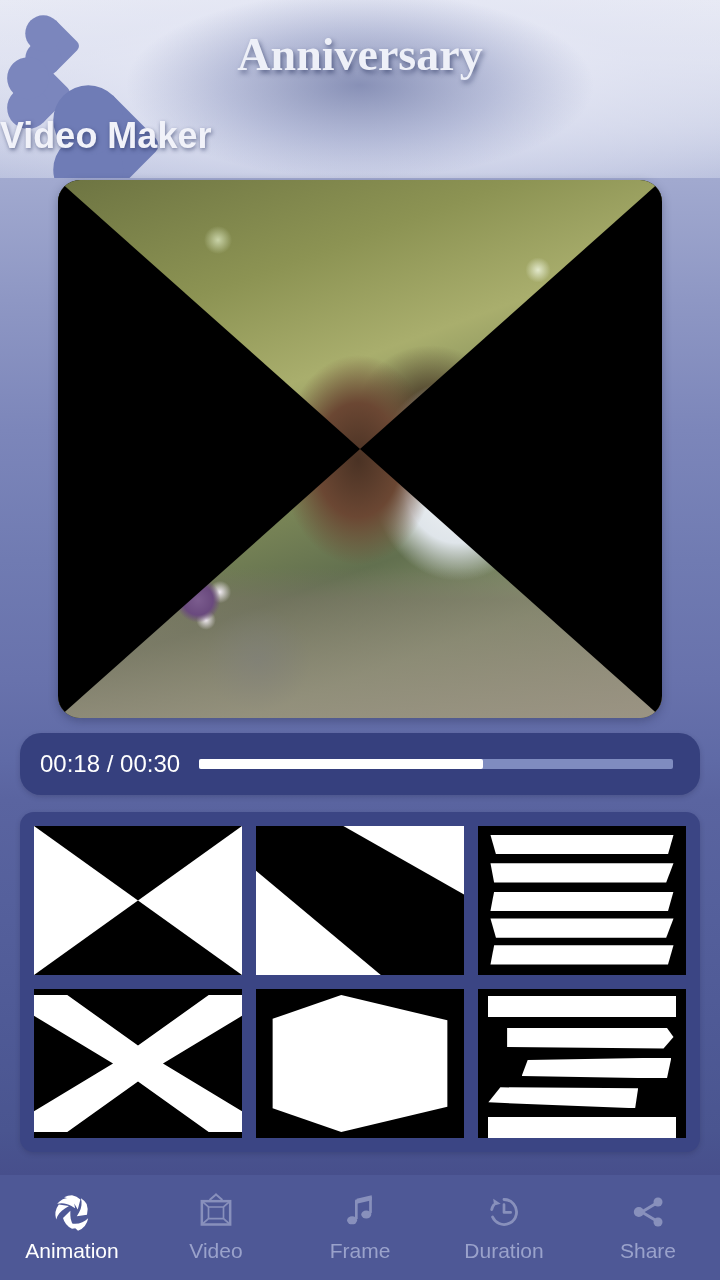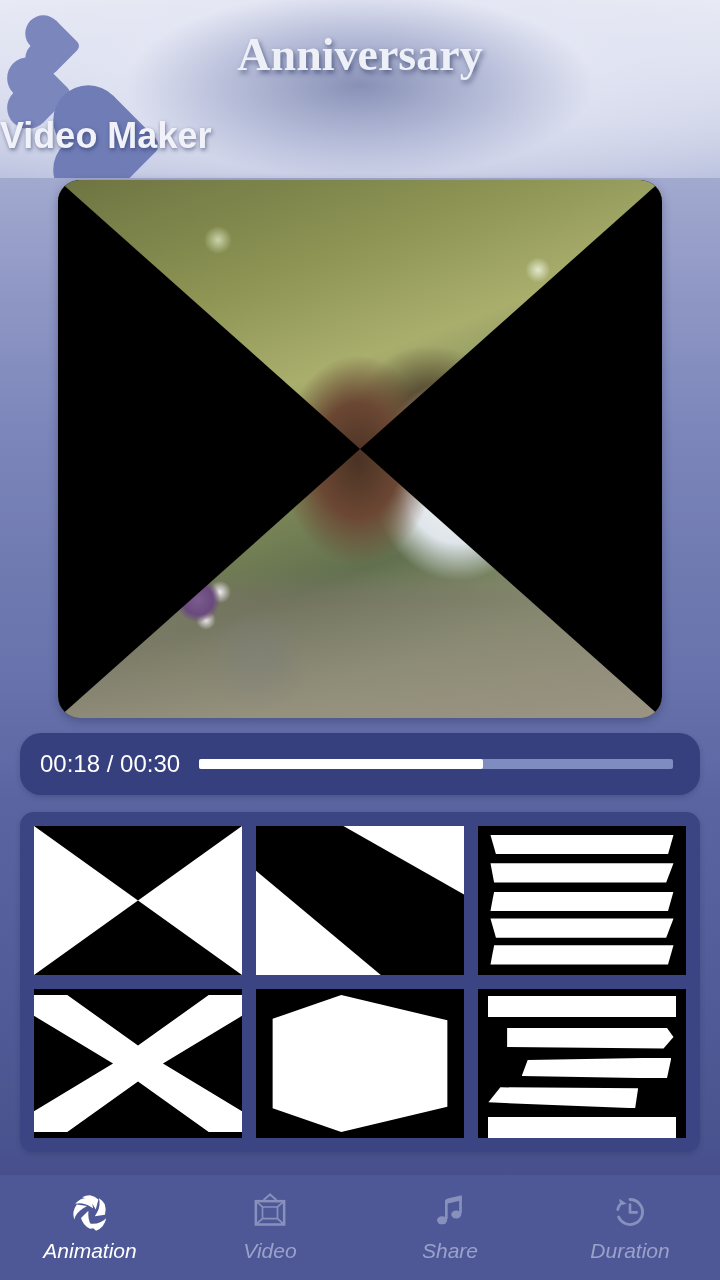--- a/index.html
+++ b/index.html
@@ -201,21 +201,20 @@
   .t6.b { left:14%; top:26%; width:80%; clip-path:polygon(0 0, 96% 0, 100% 45%, 94% 100%, 0 92%); }
   .t6.c { left:21%; top:46%; width:72%; clip-path:polygon(4% 12%, 100% 0, 97% 100%, 0 88%); }
   .t6.d { left:5%;  top:66%; width:72%; clip-path:polygon(8% 0, 100% 4%, 98% 100%, 0 72%); }
   .t6.e { left:5%;  top:86%; width:90%; }
 
   
   #bottom-nav {
     position:absolute; left:0; bottom:0; width:720px; height:105px;
     background:#4e5896;
     display:flex;
-    font-style:italic;
   }
   .nav-item {
     flex:1;
     display:flex; flex-direction:column;
     align-items:center; justify-content:center;
     gap:7px;
     cursor:pointer;
   }
   .nav-icon { width:40px; height:40px; display:block; }
   .nav-label { font-size:21px; font-family:"Liberation Sans", sans-serif; }
@@ -331,29 +330,44 @@
         <svg class="nav-icon" viewBox="0 0 48 48">
           <g fill="#cfd5ea">
             <path d="M20 8l18-4v6L20 14z"></path>
             <rect x="18" y="9" width="3.2" height="24" rx="1.4"></rect>
             <rect x="35" y="5" width="3.2" height="21" rx="1.4"></rect>
             <ellipse cx="14.5" cy="34" rx="6" ry="4.8"></ellipse>
             <ellipse cx="31.5" cy="27" rx="6" ry="4.8"></ellipse>
           </g>
         </svg>
       </span>
-      <span class="nav-label">Share</span>
+      <span class="nav-label">Frame</span>
     </div>
 
     <div class="nav-item inactive">
       <span>
         <svg class="nav-icon" viewBox="0 0 48 48">
           <path d="M24 9a15 15 0 1 1-12.4 6.6" fill="none" stroke="#cfd5ea" stroke-width="3.4" stroke-linecap="round" stroke-dasharray="64 9 9 9 9 200"></path>
           <path d="M11 8l1.2 8.2L20 14z" fill="#cfd5ea"></path>
           <path d="M24 15v9.5h8" fill="none" stroke="#cfd5ea" stroke-width="3.2" stroke-linecap="round" stroke-linejoin="round"></path>
         </svg>
       </span>
       <span class="nav-label">Duration</span>
     </div>
 
+    <div class="nav-item inactive">
+      <span>
+        <svg class="nav-icon" viewBox="0 0 48 48">
+          <g fill="none" stroke="#cfd5ea" stroke-width="3.6" stroke-linecap="round">
+            <path d="M16.5 24L35 13M16.5 24L35 35"></path>
+          </g>
+          <g fill="#cfd5ea">
+            <circle cx="13" cy="24" r="6"></circle>
+            <circle cx="36" cy="12" r="5.4"></circle>
+            <circle cx="36" cy="36" r="5.4"></circle>
+          </g>
+        </svg>
+      </span>
+      <span class="nav-label">Share</span>
+    </div>
 
   </div>
 </div>
 
 </body></html>

